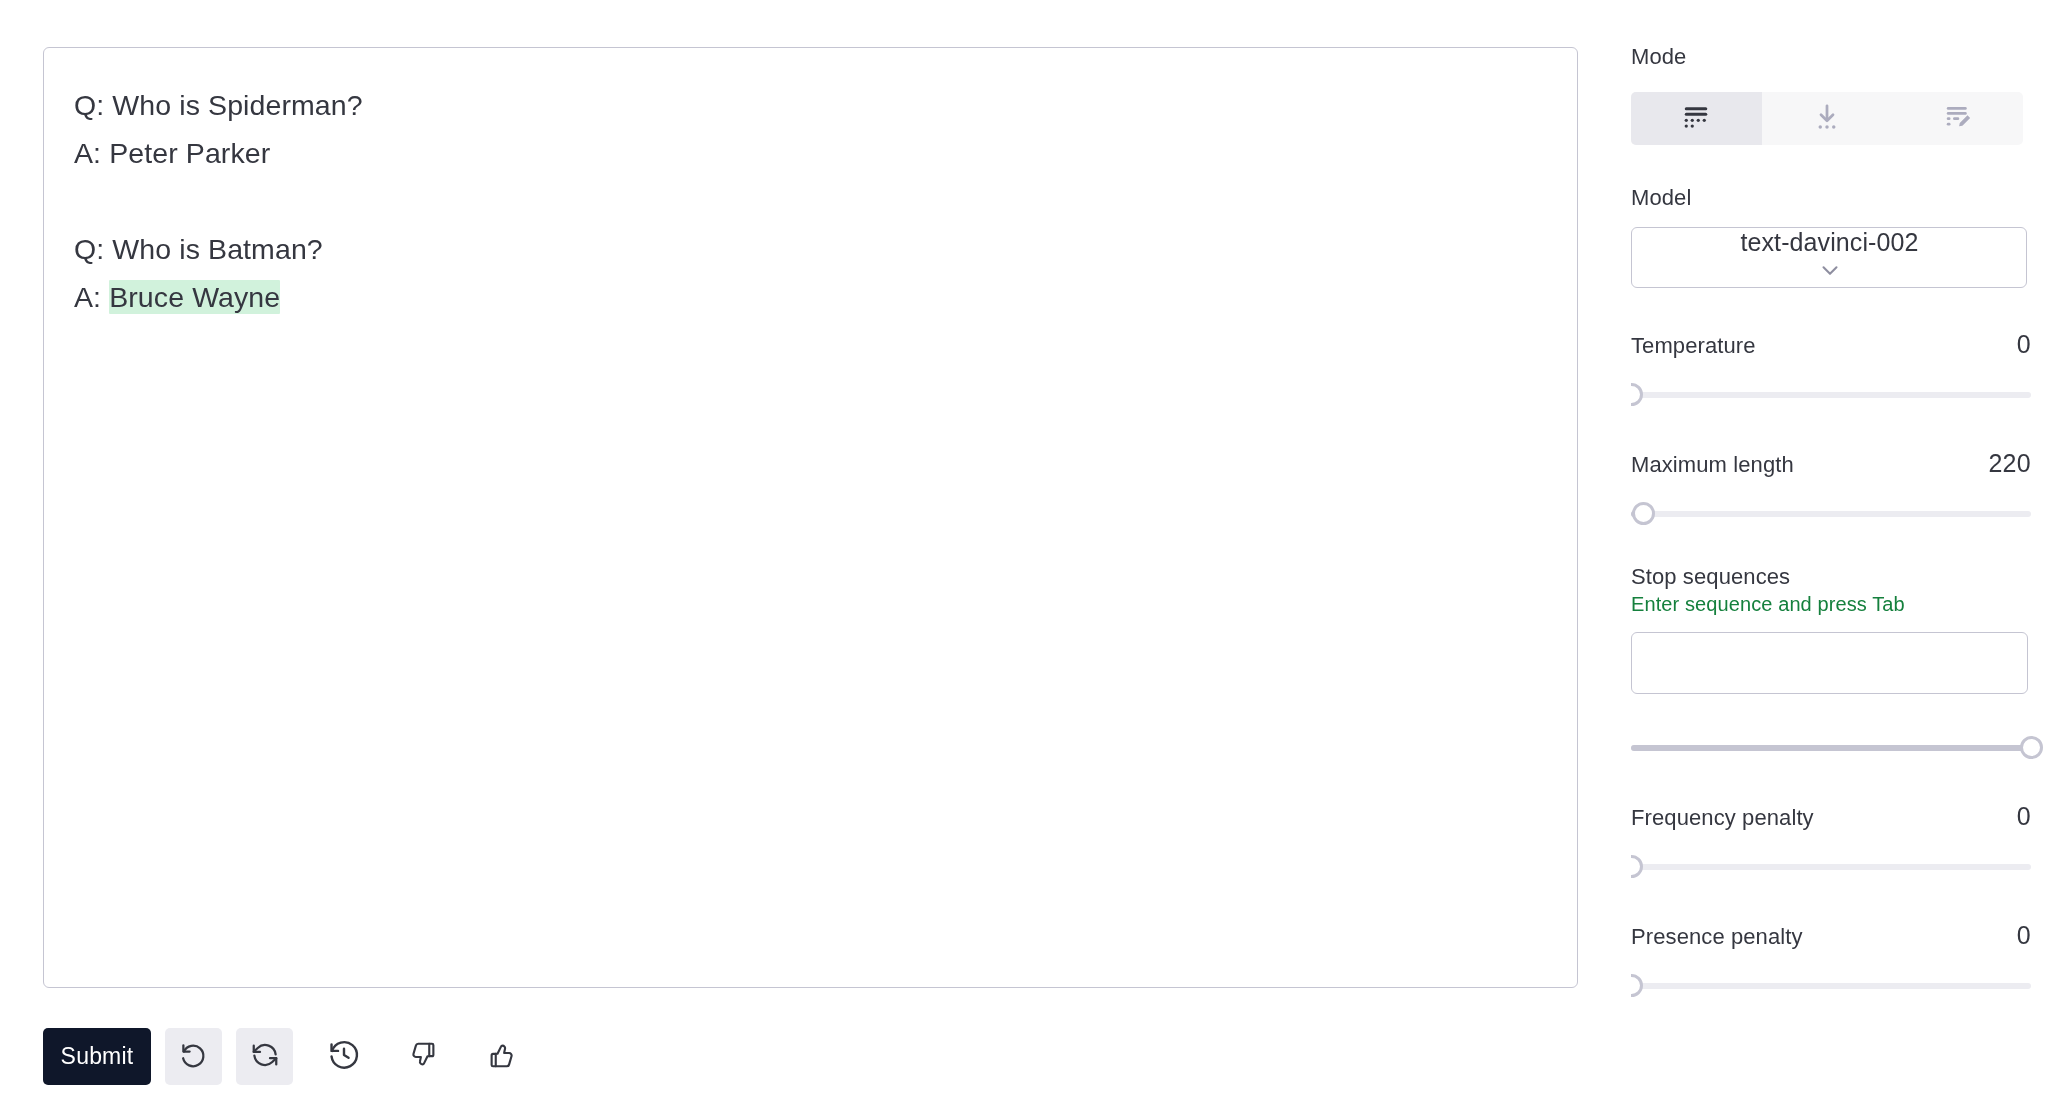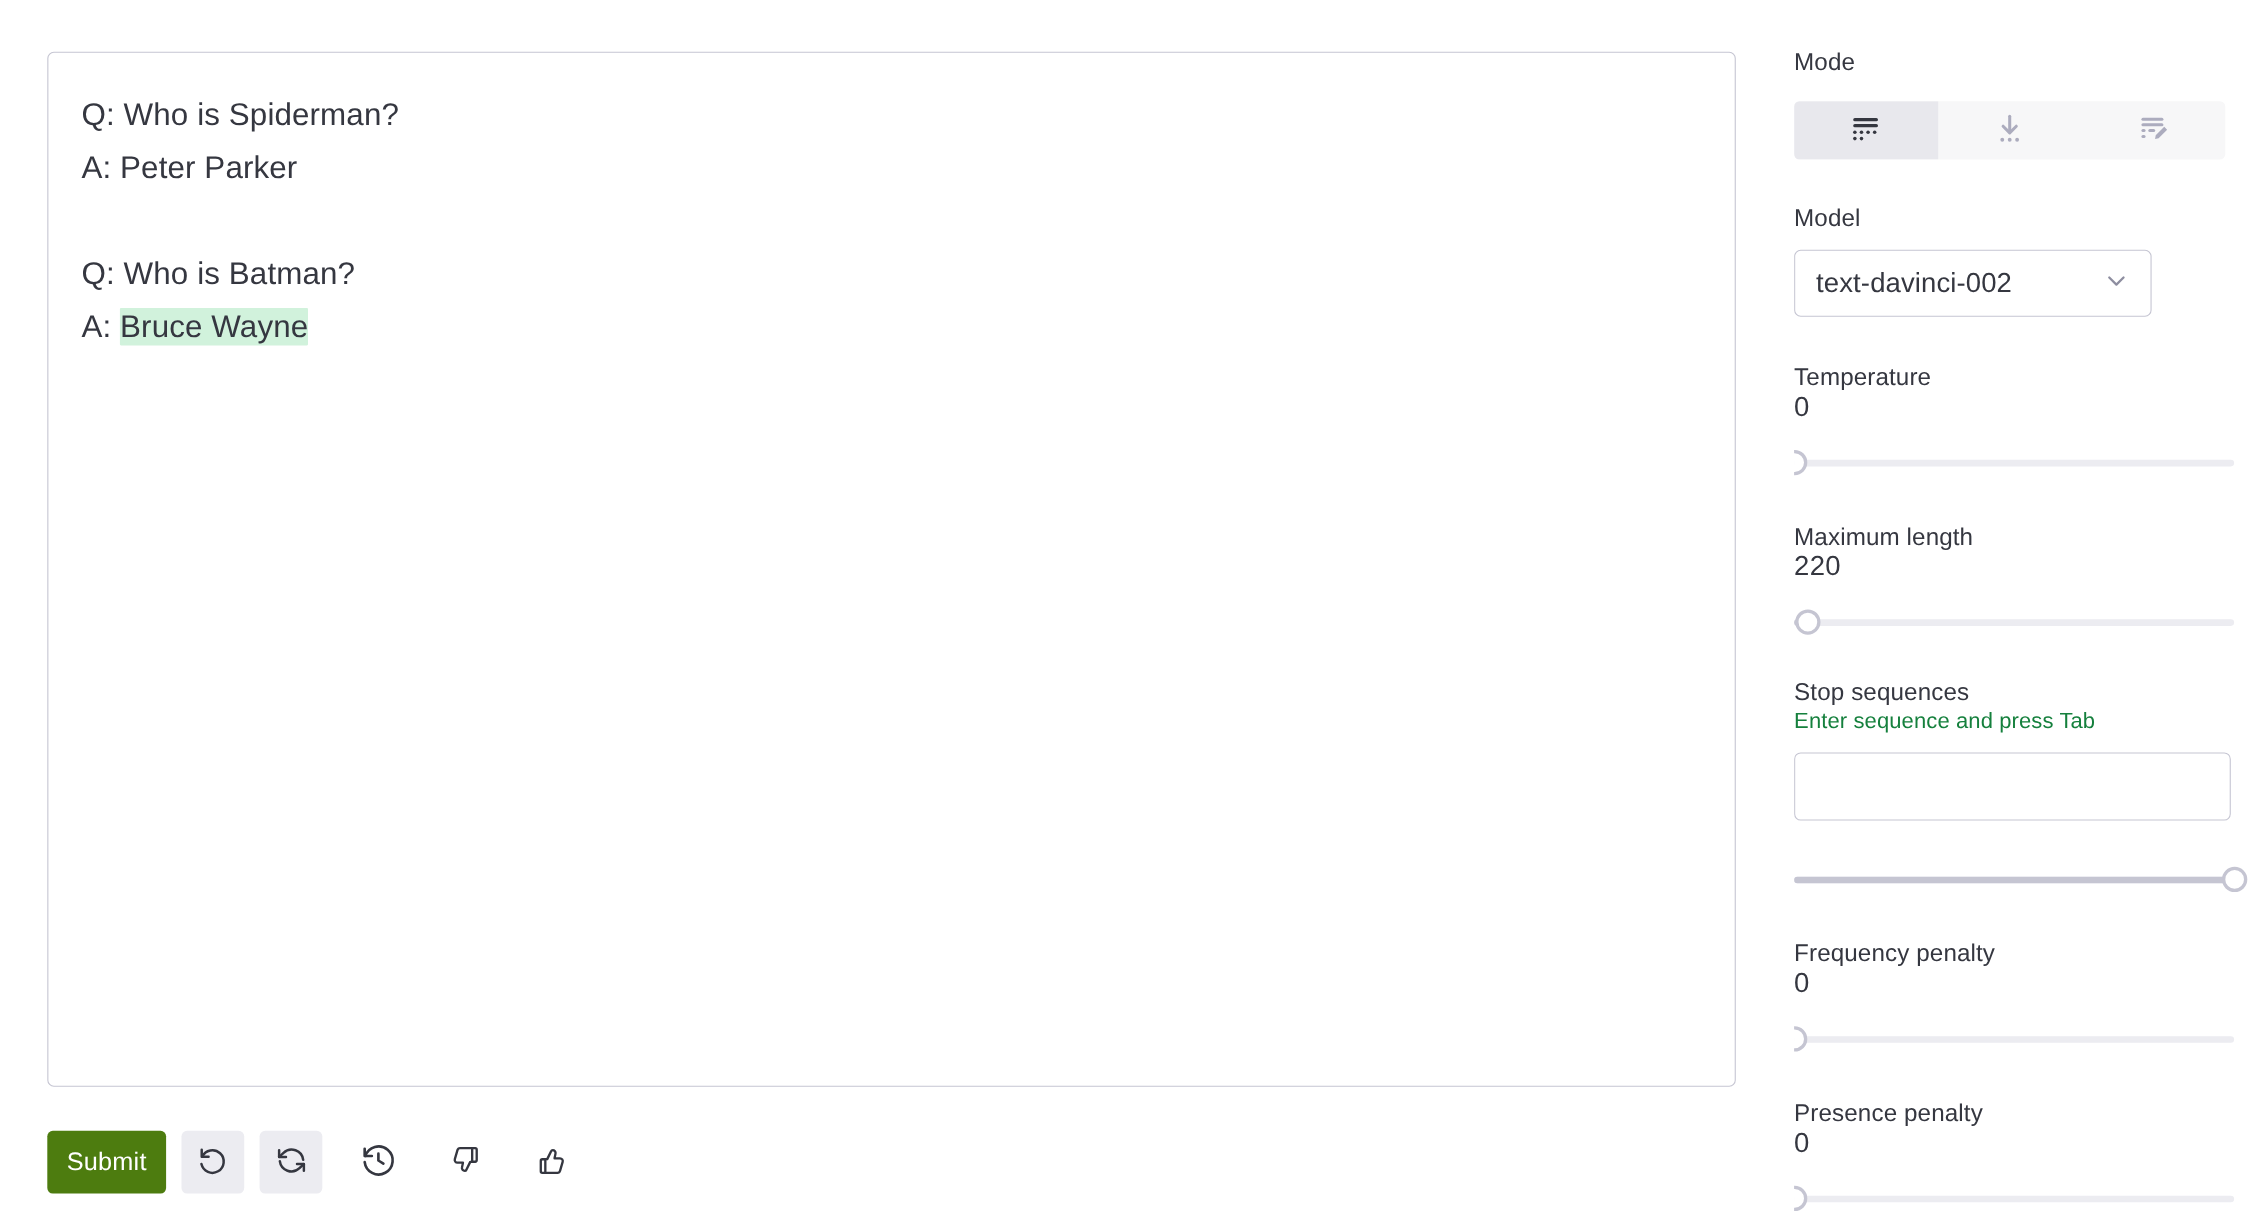--- a/index.html
+++ b/index.html
@@ -65,21 +65,21 @@
     top: 978px;
     width: 1535px;
     height: 62px;
     display: flex;
     align-items: center;
   }
 
   .btn-submit {
     width: 108px;
     height: 57px;
-    background: #4d7c0f;
+    background: #0f172a;
     color: #ffffff;
     border: none;
     border-radius: 5px;
     font-family: "Liberation Sans", sans-serif;
     font-size: 23px;
     letter-spacing: 0.2px;
     cursor: pointer;
     display: flex;
     align-items: center;
     justify-content: center;
@@ -161,48 +161,48 @@
     padding: 0;
     height: 100%;
   }
   .mode-btn.active { background: #e8e8ed; }
 
   .field-group { margin-top: 40px; }
 
   .select-box {
     margin-top: 16px;
     position: relative;
-    width: 325px;
+    width: 396px;
     height: 61px;
     box-sizing: border-box;
     border: 1px solid #c5c5d2;
     border-radius: 6px;
     background: #ffffff;
     display: flex;
     align-items: center;
     padding: 0 18px 0 19px;
     cursor: pointer;
+    flex-direction: column;
   }
   .select-value {
     font-size: 25px;
     color: #353740;
     letter-spacing: 0.1px;
     flex: 1;
   }
 
   .slider-row {
     margin-top: 42px;
     width: 400px;
   }
   .slider-head {
     display: flex;
     align-items: baseline;
     justify-content: space-between;
     width: 400px;
-    flex-direction: column;
   }
   .slider-value {
     font-size: 25px;
     color: #353740;
     letter-spacing: 0.3px;
   }
 
   .slider-track-wrap {
     position: relative;
     margin-top: 24px;

